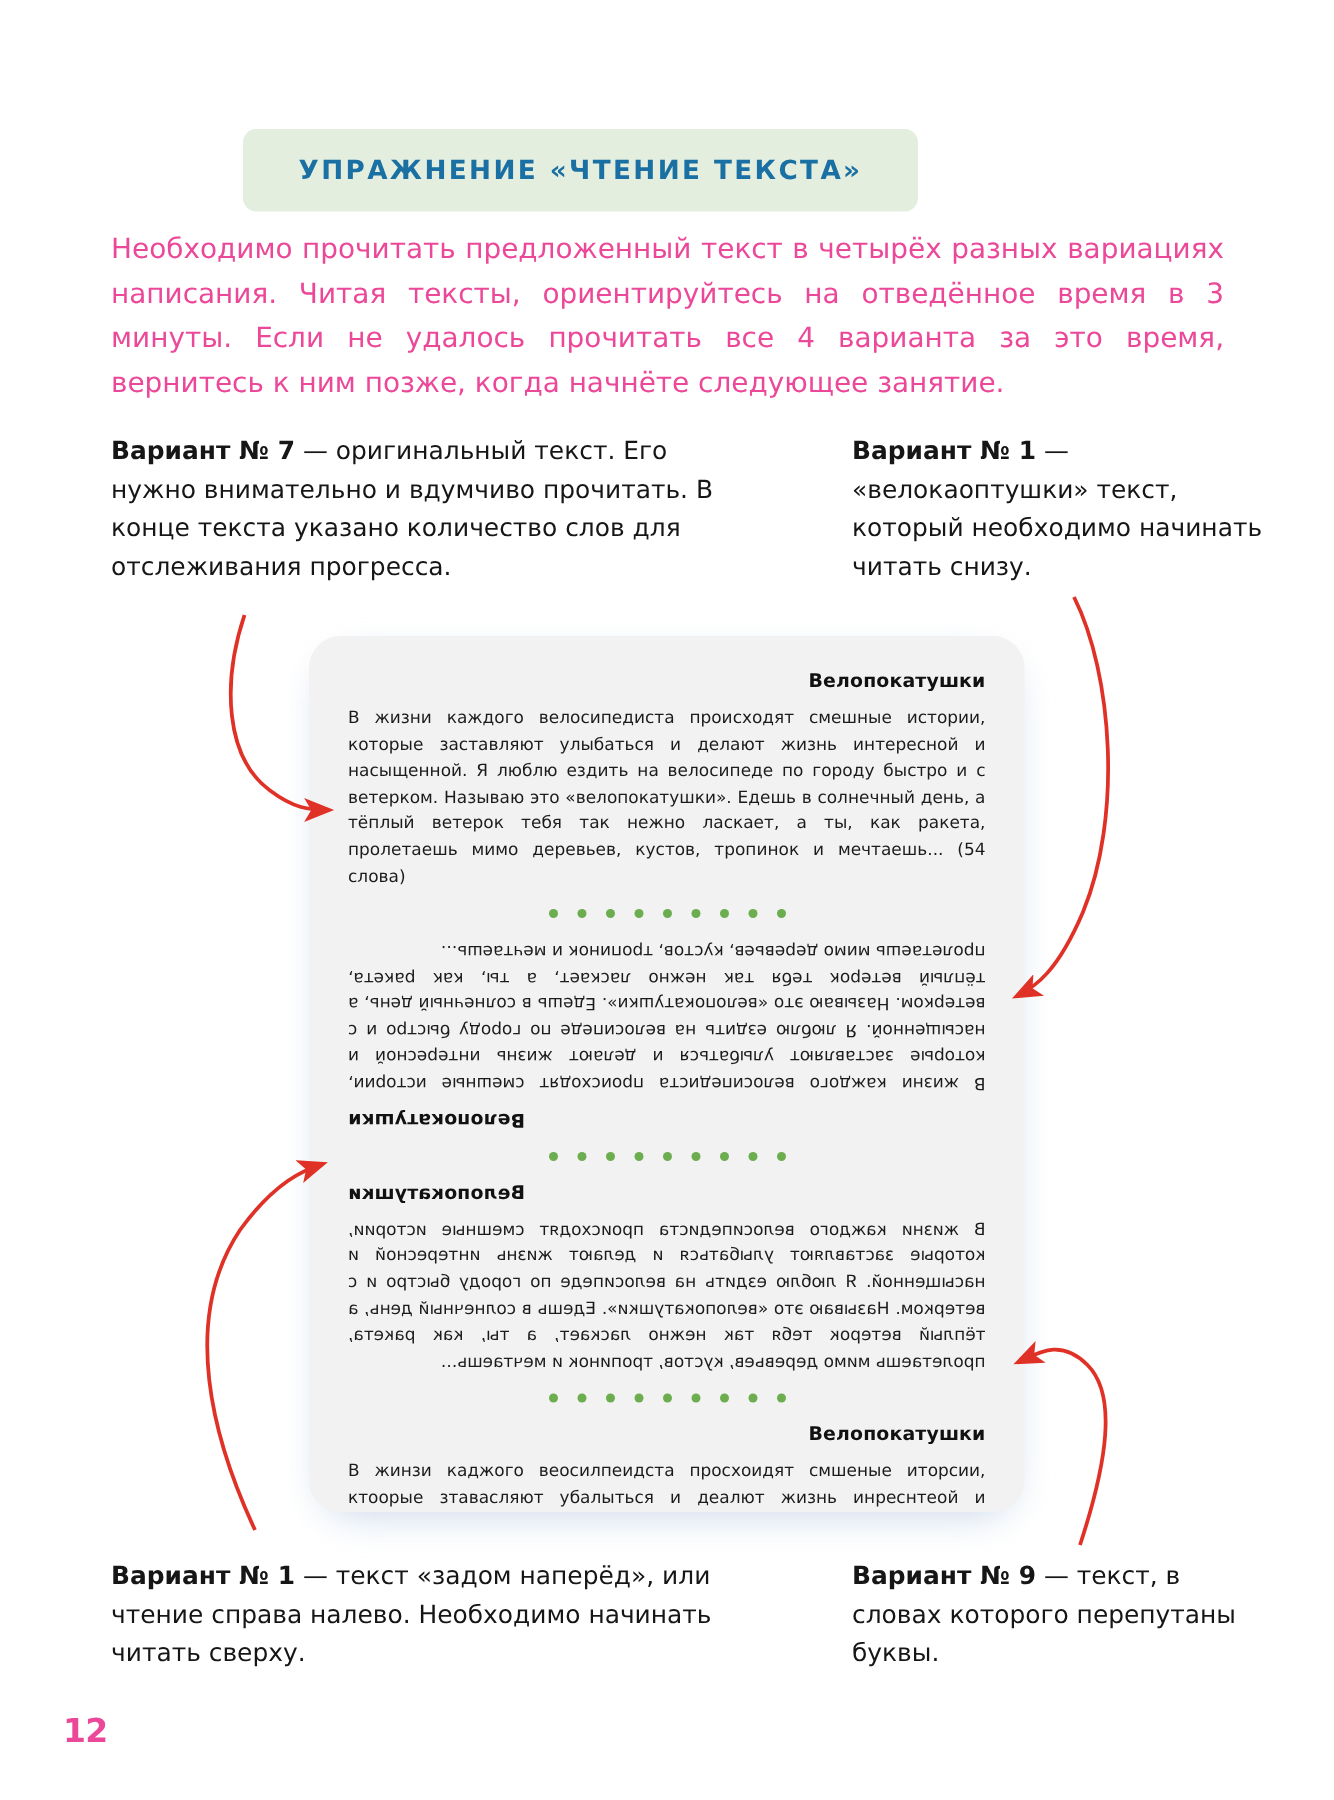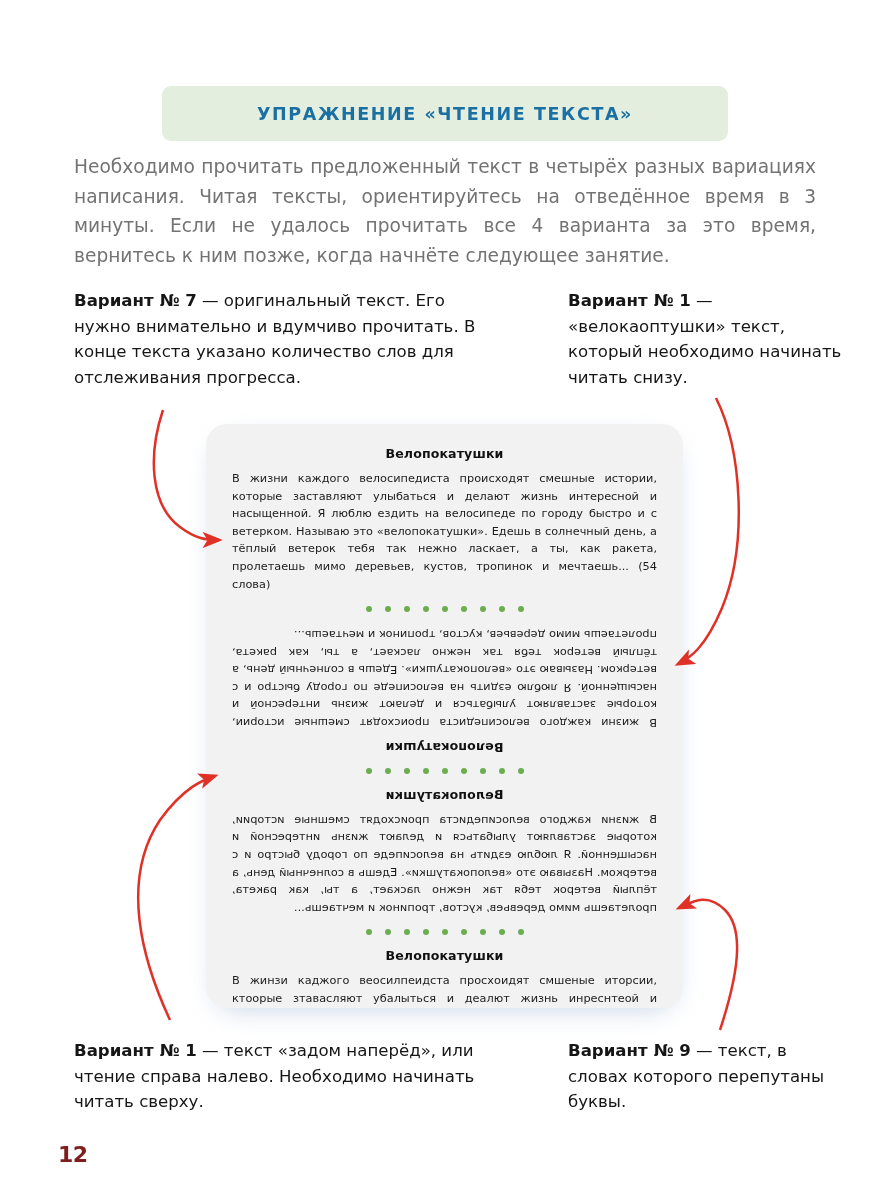--- a/index.html
+++ b/index.html
@@ -14,21 +14,21 @@
     color: #1a1a1a;
     position: relative;
     overflow: hidden;
   }
 
   
   .banner {
     position: absolute;
     left: 162px;
     top: 86px;
-    width: 566px;
+    width: 450px;
     height: 55px;
     background: #e3eedf;
     border-radius: 9px;
     display: flex;
     align-items: center;
     justify-content: center;
   }
   .banner-title {
     font-family: "DejaVu Sans", "Liberation Sans", sans-serif;
     font-size: 17.5px;
@@ -41,21 +41,21 @@
   
   .intro {
     position: absolute;
     left: 74px;
     top: 152px;
     width: 742px;
     font-size: 18.6px;
     line-height: 29.5px;
     text-align: justify;
     text-align-last: left;
-    color: #737373;
+    color: #ec4899;
     font-weight: 400;
   }
 
   
   .callout {
     position: absolute;
     font-size: 16.6px;
     line-height: 25.5px;
     color: #161616;
   }
@@ -86,21 +86,21 @@
     width: 477px;
     height: 584px;
     background: #f2f2f2;
     border-radius: 21px;
     box-sizing: border-box;
     padding: 22px 26px 20px 26px;
     overflow: hidden;
   }
 
   .block-title {
-    text-align: center;
+    text-align: right;
     font-size: 12.6px;
     font-weight: bold;
     color: #111;
     margin: 0 0 9px 0;
     letter-spacing: 0.1px;
   }
   .block-body {
     font-size: 11.3px;
     line-height: 17.6px;
     text-align: justify;
@@ -137,23 +137,22 @@
     pointer-events: none;
   }
 
   
   .page-number {
     position: absolute;
     left: 42px;
     top: 1142px;
     font-size: 22px;
     font-weight: bold;
-    color: #7f1d1d;
+    color: #ec4899;
     letter-spacing: -0.5px;
-    margin-left: 16px;
   }
 </style>
 </head>
 <body>
 
 <div class="banner">
   <div class="banner-title">УПРАЖНЕНИЕ «ЧТЕНИЕ ТЕКСТА»</div>
 </div>
 
 <div class="intro">Необходимо прочитать предложенный текст в четырёх разных вариациях написания. Читая тексты, ориентируйтесь на отведённое время в 3 минуты. Если не удалось прочитать все 4 варианта за это время, вернитесь к ним позже, когда начнёте следующее занятие.</div>

